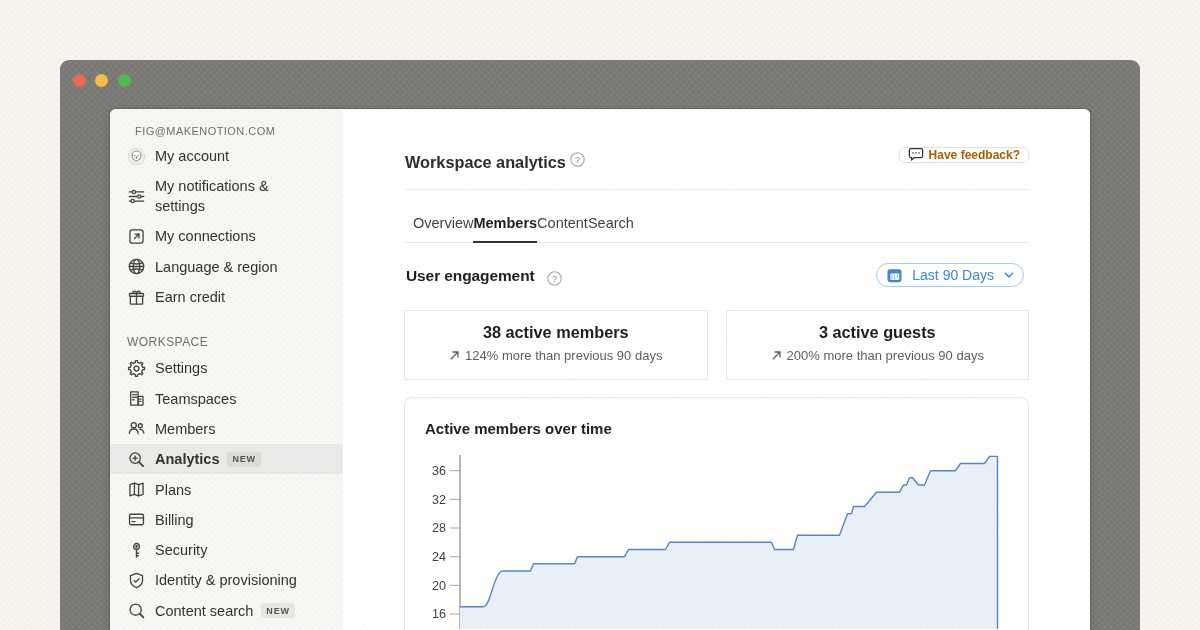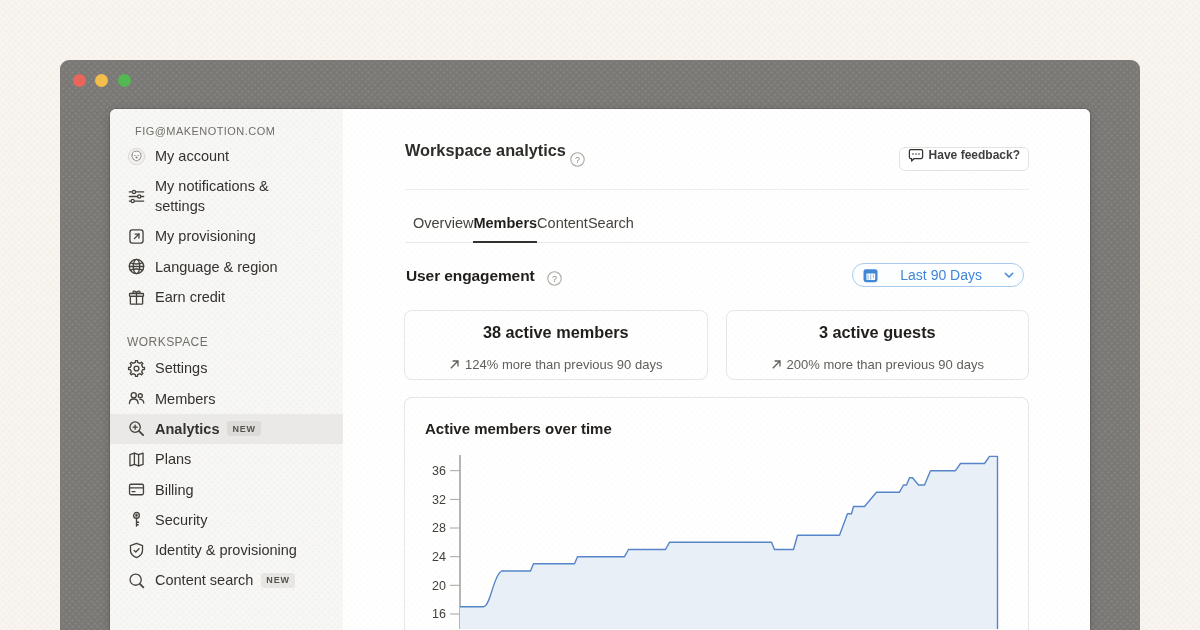--- a/index.html
+++ b/index.html
@@ -14,33 +14,33 @@
 .sidebar { width:233px; background-color:#F7F7F5; background-image:radial-gradient(rgba(190,160,140,0.09) 0.7px, rgba(0,0,0,0) 1.4px), radial-gradient(rgba(190,160,140,0.09) 0.7px, rgba(0,0,0,0) 1.4px); background-size:6.3px 6.3px; background-position:1px 2px, 4.1px 5.1px; padding-top:13px; flex:none; }
 .acct { height:18px; line-height:18px; padding:0 25px; font-size:11px; font-weight:500; color:#6F6E69; letter-spacing:0.45px; margin-bottom:1px; }
 .it { display:flex; align-items:center; height:30.3px; padding:0 10px 0 17px; font-size:14.5px; color:#34322E; }
 .it svg { width:19px; height:19px; flex:none; margin-right:9px; stroke:#44423D; stroke-width:1.25; fill:none; stroke-linecap:round; stroke-linejoin:round; }
 .it.tall { height:50px; }
 .it.tall .lbl { line-height:20px; }
 .it.sel { background:#EAE9E7; font-weight:700; }
 .wslbl { margin:22px 0 2px; height:17px; line-height:17px; padding:0 17px; font-size:12px; font-weight:500; color:#6F6E69; letter-spacing:0.45px; }
 .badge { font-size:9px; font-weight:600; color:#55534E; letter-spacing:0.8px; background:rgba(85,80,70,0.09); border-radius:3px; padding:2.5px 5px; margin-left:8px; }
 .main { flex:1; position:relative; background-color:#fff; background-image:radial-gradient(rgba(205,170,140,0.05) 0.7px, rgba(0,0,0,0) 1.4px), radial-gradient(rgba(205,170,140,0.05) 0.7px, rgba(0,0,0,0) 1.4px); background-size:6.3px 6.3px; background-position:2px 1px, 5.1px 4.1px; }
-.h1 { position:absolute; left:62px; top:32px; font-size:16.3px; font-weight:700; color:#2E2D2A; letter-spacing:0; }
+.h1 { position:absolute; left:62px; top:44px; font-size:16.3px; font-weight:700; color:#2E2D2A; letter-spacing:0; }
 .qicon { position:absolute; width:15px; height:15px; }
-.fbbtn { position:absolute; top:38px; right:61px; height:24px; border:1px solid #E3E2DF; border-radius:6px; display:flex; align-items:flex-start; padding:0 8px; font-size:12px; font-weight:700; color:#404040; gap:5px; background:#fff; }
+.fbbtn { position:absolute; top:38px; right:61px; height:16px; border:1px solid #E3E2DF; border-radius:6px; display:flex; align-items:flex-end; padding:0 8px; font-size:12px; font-weight:700; color:#a16207; gap:5px; background:#fff; }
 .div1 { position:absolute; left:62px; right:61px; top:80px; height:1px; background:#EFEEEC; }
 .tabs { position:absolute; left:62px; right:61px; top:100px; height:34px; border-bottom:1px solid #E9E8E6; display:flex; padding-left:8px; font-size:14.5px; color:#45433E; }
 .tab { display:flex; align-items:center; height:34px; padding-bottom:7px; }
 .tab.act { font-weight:700; color:#211F1C; box-shadow:inset 0 -2px 0 #34322E; }
 .h2 { position:absolute; left:63px; top:158px; font-size:15.5px; font-weight:700; color:#211F1C; letter-spacing:-0.1px; }
-.pill { position:absolute; top:154px; right:66px; height:24px; border:1px solid #A6CBEE; border-radius:13px; display:flex; align-items:center; padding:0 9px 0 10px; font-size:14px; font-weight:500; color:#3E86D8; gap:22px; background:#FDFEFF; }
+.pill { position:absolute; top:154px; right:66px; height:24px; border:1px solid #A6CBEE; border-radius:13px; display:flex; align-items:center; padding:0 9px 0 10px; font-size:14px; font-weight:500; color:#3E86D8; gap:10px; background:#FDFEFF; }
 .cards { position:absolute; left:61px; top:201px; right:61px; display:flex; gap:18px; }
-.card { flex:1; height:70px; border:1px solid #E7E6E4; border-radius:8px; text-align:center; padding-top:12px; }
+.card { flex:1; height:70px; border:1px solid #E7E6E4; border-radius:0; text-align:center; padding-top:12px; }
 .card .n { font-size:16.3px; font-weight:700; color:#211F1C; }
-.card .s { margin-top:15px; font-size:13px; color:#5F5E59; display:flex; align-items:center; justify-content:center; gap:5px; }
+.card .s { margin-top:6px; font-size:13px; color:#5F5E59; display:flex; align-items:center; justify-content:center; gap:5px; }
 .chartcard { position:absolute; left:61px; top:288px; right:61px; bottom:0; border:1px solid #E7E6E4; border-bottom:none; border-radius:8px 8px 0 0; }
 .ct { position:absolute; left:20px; top:22px; font-size:15px; font-weight:700; color:#24221F; }
 </style>
 </head>
 <body>
 <div class="window">
   <div class="dot r"></div>
     <div class="dot y"></div>
     <div class="dot g"></div>
   <div class="panel">
@@ -66,21 +66,21 @@
             <circle cx="5.4" cy="13.3" r="1.5" fill="#F7F7F5"></circle>
           </svg>
           <span class="lbl">My notifications &amp;<br>settings</span>
         </div>
       <div class="it">
           <svg viewBox="0 0 18 18">
             <rect x="2.8" y="2.8" width="12.4" height="12.4" rx="2.2"></rect>
             <line x1="7" y1="11" x2="11.3" y2="6.7"></line>
             <path d="M7.6 6.7 L11.3 6.7 L11.3 10.4"></path>
           </svg>
-          <span class="lbl">My provisioning</span>
+          <span class="lbl">My connections</span>
         </div>
       <div class="it">
           <svg viewBox="0 0 18 18">
             <circle cx="9" cy="9" r="6.8"></circle>
             <ellipse cx="9" cy="9" rx="3.1" ry="6.8"></ellipse>
             <line x1="2.2" y1="9" x2="15.8" y2="9"></line>
             <path d="M3.1 5.6 Q9 7.6 14.9 5.6 M3.1 12.4 Q9 10.4 14.9 12.4"></path>
           </svg>
           <span class="lbl">Language &amp; region</span>
         </div>
@@ -93,20 +93,34 @@
           </svg>
           <span class="lbl">Earn credit</span>
         </div>
       <div class="wslbl">WORKSPACE</div>
       <div class="it">
           <svg viewBox="0 0 18 18">
             <path d="M7.92 3.20 L8.07 1.46 L9.93 1.46 L10.08 3.20 L12.34 4.14 L13.68 3.01 L14.99 4.32 L13.86 5.66 L14.80 7.92 L16.54 8.07 L16.54 9.93 L14.80 10.08 L13.86 12.34 L14.99 13.68 L13.68 14.99 L12.34 13.86 L10.08 14.80 L9.93 16.54 L8.07 16.54 L7.92 14.80 L5.66 13.86 L4.32 14.99 L3.01 13.68 L4.14 12.34 L3.20 10.08 L1.46 9.93 L1.46 8.07 L3.20 7.92 L4.14 5.66 L3.01 4.32 L4.32 3.01 L5.66 4.14 Z"></path>
             <circle cx="9" cy="9" r="2.3"></circle>
           </svg>
           <span class="lbl">Settings</span>
+        </div>
+      <div class="it">
+          <svg viewBox="0 0 18 18">
+            <rect x="3.5" y="2.8" width="7" height="12.4"></rect>
+            <rect x="10.5" y="7" width="4.6" height="8.2"></rect>
+            <line x1="5.5" y1="5.4" x2="6.7" y2="5.4"></line>
+            <line x1="7.8" y1="5.4" x2="9" y2="5.4"></line>
+            <line x1="5.5" y1="7.8" x2="6.7" y2="7.8"></line>
+            <line x1="7.8" y1="7.8" x2="9" y2="7.8"></line>
+            <line x1="5.5" y1="10.2" x2="6.7" y2="10.2"></line>
+            <line x1="12" y1="9.6" x2="13.2" y2="9.6"></line>
+            <line x1="12" y1="11.8" x2="13.2" y2="11.8"></line>
+          </svg>
+          <span class="lbl">Teamspaces</span>
         </div>
       <div class="it">
           <svg viewBox="0 0 18 18">
             <circle cx="6.4" cy="5.9" r="2.4"></circle>
             <path d="M2.3 13.8 C2.3 10.9 4.1 9.5 6.4 9.5 C8.7 9.5 10.5 10.9 10.5 13.8"></path>
             <circle cx="12.6" cy="6.4" r="1.9"></circle>
             <path d="M12.2 9.8 C14.4 9.6 15.9 11 15.9 13.3"></path>
           </svg>
           <span class="lbl">Members</span>
         </div>

